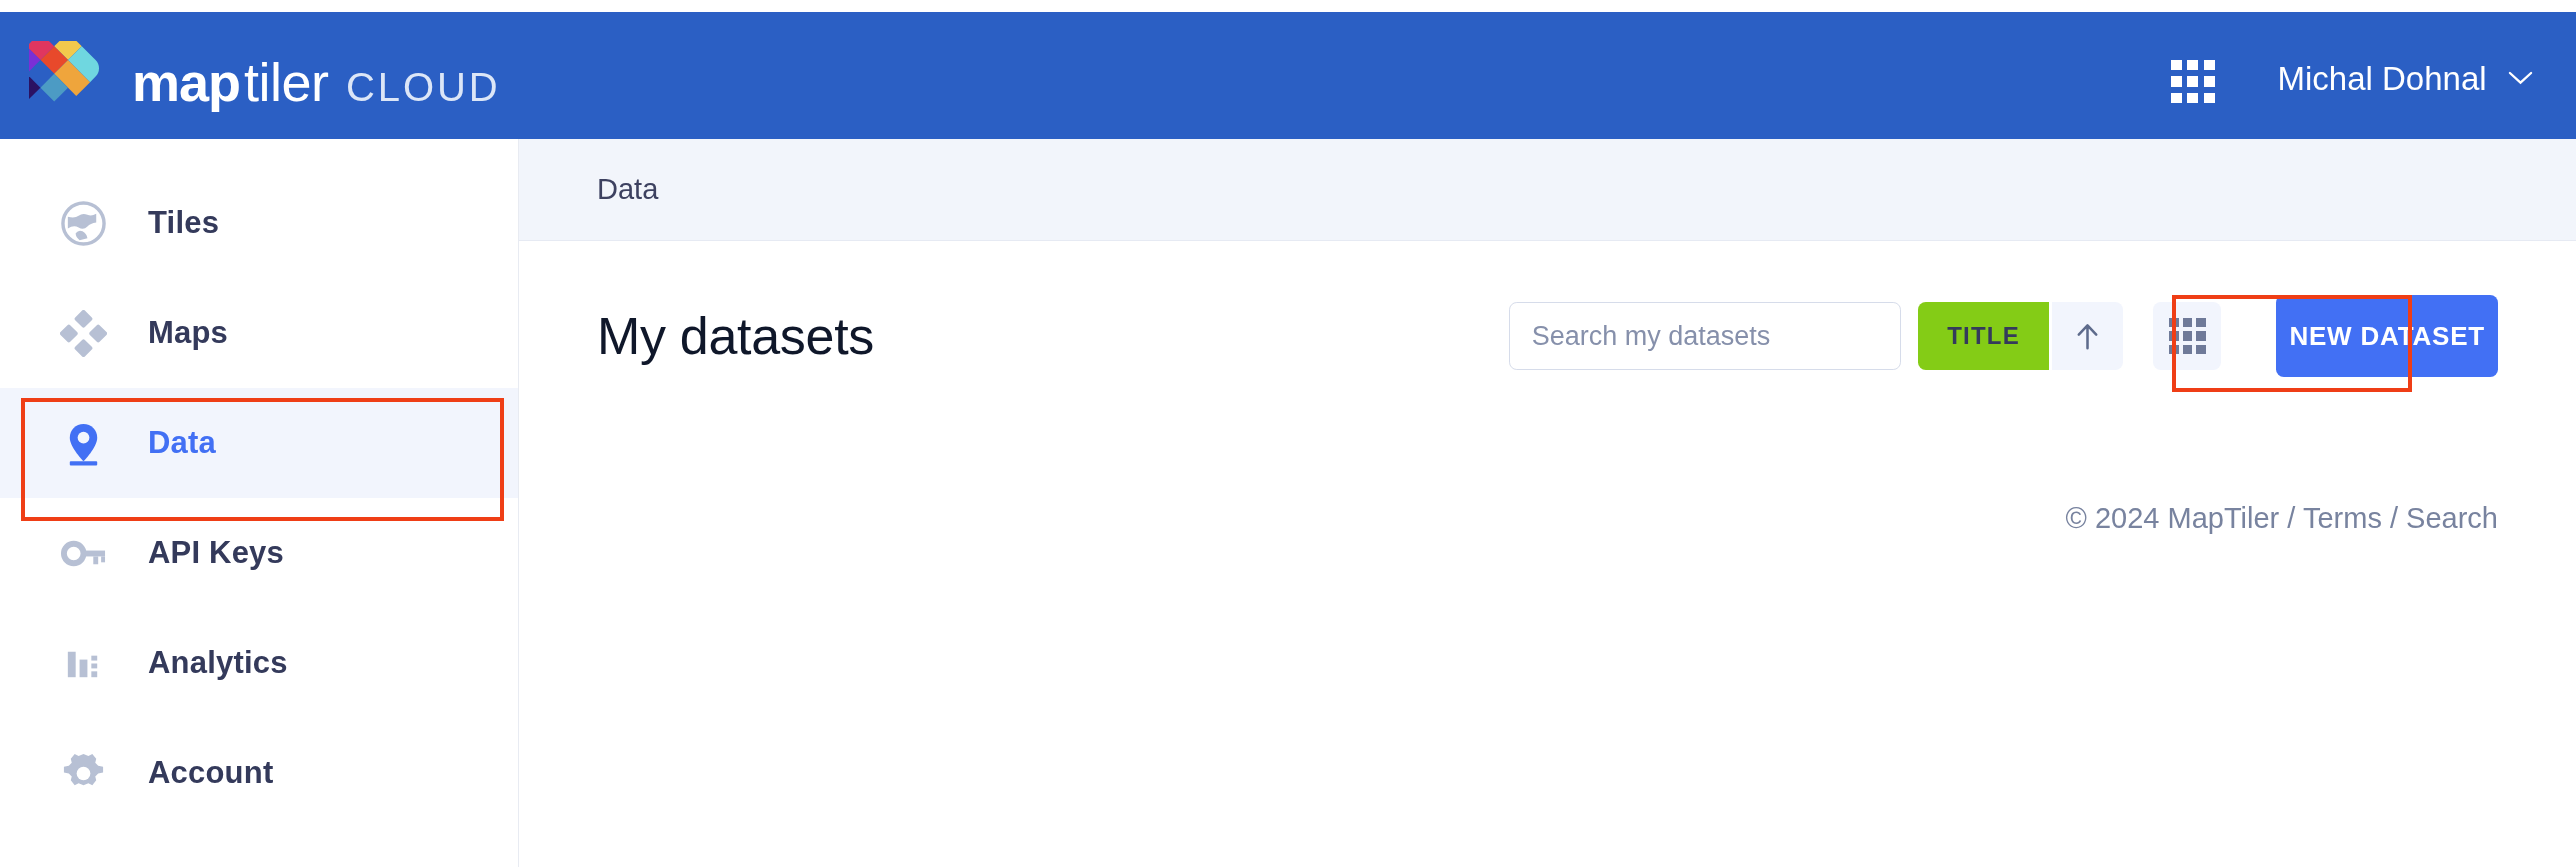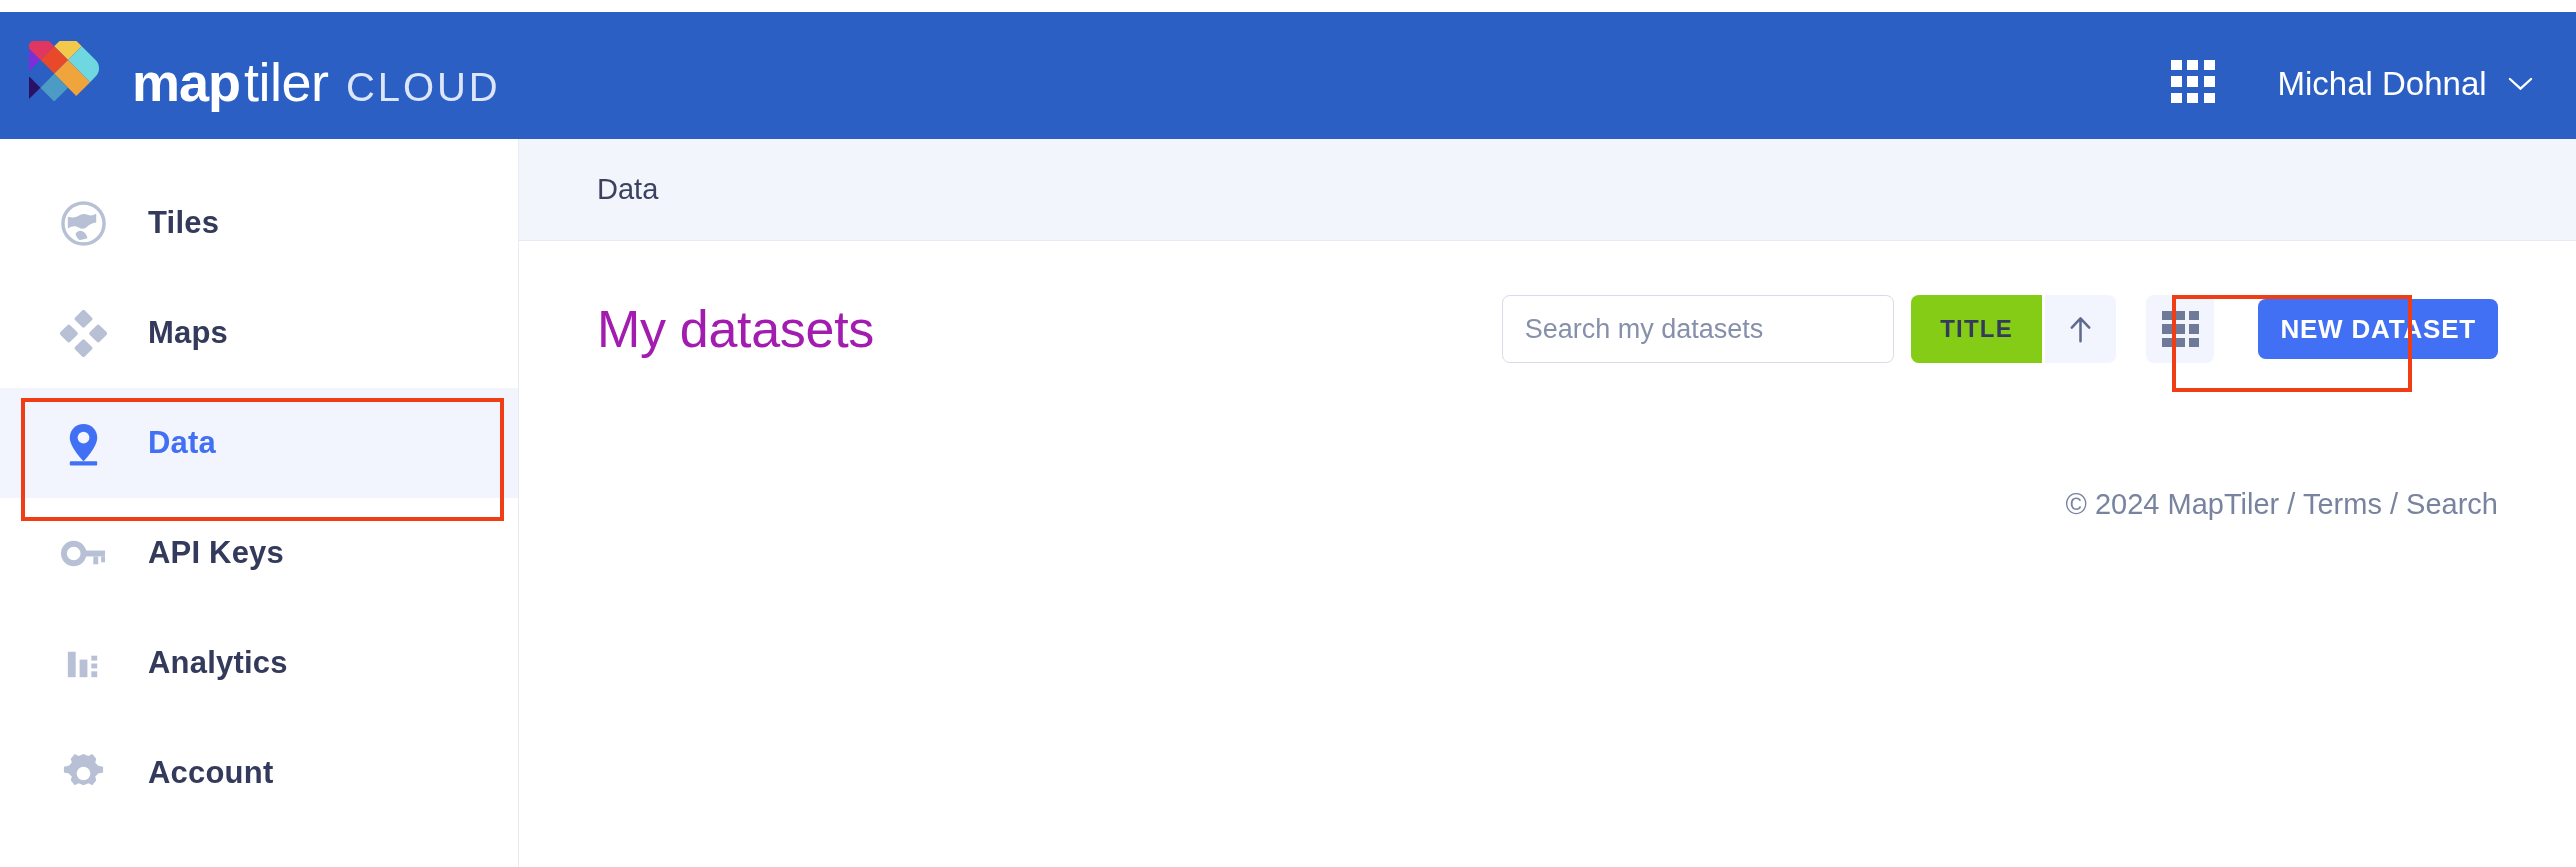--- a/index.html
+++ b/index.html
@@ -28,21 +28,21 @@
   }
   .wm-tiler {
     color: #ffffff; font-size: 54px; font-weight: 300;
     letter-spacing: -0.5px; margin-left: -13.6px;
   }
   .wm-cloud {
     color: #DCE6F7; font-size: 40px; font-weight: 300;
     letter-spacing: 2.9px;
   }
 
-  .header-right { display: flex; align-items: flex-end; gap: 63px; }
+  .header-right { display: flex; align-items: flex-start; gap: 63px; }
   .apps-grid {
     display: grid; grid-template-columns: repeat(3, 10.7px);
     grid-template-rows: repeat(3, 10.7px); gap: 5.8px;
     cursor: pointer;
   }
   .apps-grid i { background: #ffffff; display: block; width: 10.7px; height: 10.7px; }
   .user-menu {
     display: flex; align-items: center; gap: 21.4px; cursor: pointer;
   }
   .user-name { color: #ffffff; font-size: 33px; font-weight: 400; }
@@ -87,21 +87,21 @@
     border-bottom: 1px solid #E6EAF3;
     display: flex; align-items: center; padding-left: 78px;
   }
   .breadcrumb-text { font-size: 29px; color: #3D4160; font-weight: 400; }
 
   .content { padding: 54px 78px 0 78px; }
   .toolbar-row {
     display: flex; align-items: center; justify-content: space-between;
   }
   .page-title {
-    font-size: 52px; font-weight: 400; color: #a21caf;
+    font-size: 52px; font-weight: 400; color: #0f172a;
     letter-spacing: -0.3px;
   }
   .toolbar-controls { display: flex; align-items: center; gap: 17px; }
 
   .search-box {
     width: 392px; height: 68px;
     border: 1px solid #D6DCEA; border-radius: 7.8px;
     background: #ffffff; padding: 0 21.4px;
     font-size: 27px; color: #3C4060;
     font-family: "Liberation Sans", sans-serif;
@@ -128,24 +128,24 @@
     display: flex; align-items: center; justify-content: center;
     margin-left: 13.6px;
   }
   .view-grid {
     display: grid; grid-template-columns: repeat(3, 9.7px);
     grid-template-rows: repeat(3, 9.7px); gap: 3.9px;
   }
   .view-grid i { background: #6F7A99; width: 9.7px; height: 9.7px; display: block; }
 
   .new-btn {
-    height: 60px; background: #4270F4; border: none;
-    border-radius: 7.8px; padding: 0 22px;
+    height: 82px; background: #4270F4; border: none;
+    border-radius: 7.8px; padding: 0 13px;
     color: #ffffff; font-size: 26px; font-weight: 700;
-    letter-spacing: 0.8px; cursor: pointer; margin-left: 27px;
+    letter-spacing: 0.8px; cursor: pointer; margin-left: 38px;
     font-family: "Liberation Sans", sans-serif;
   }
 
   .footer {
     margin-top: 125px; text-align: right;
     font-size: 29px; color: #78839F;
   }
   .footer a { color: #78839F; text-decoration: none; cursor: pointer; }
 </style>
 </head>

